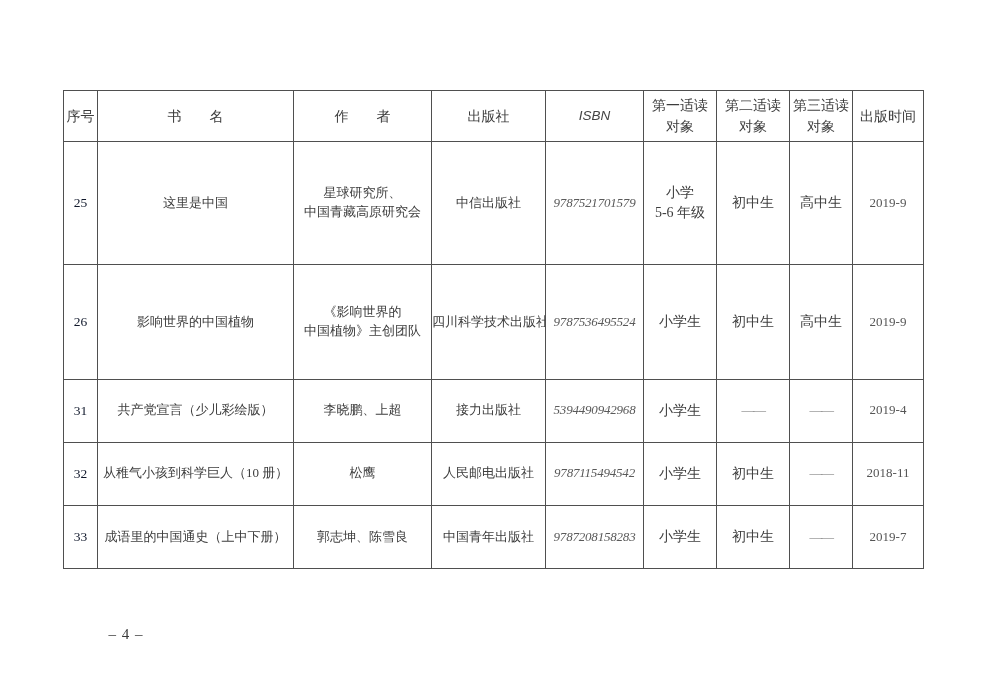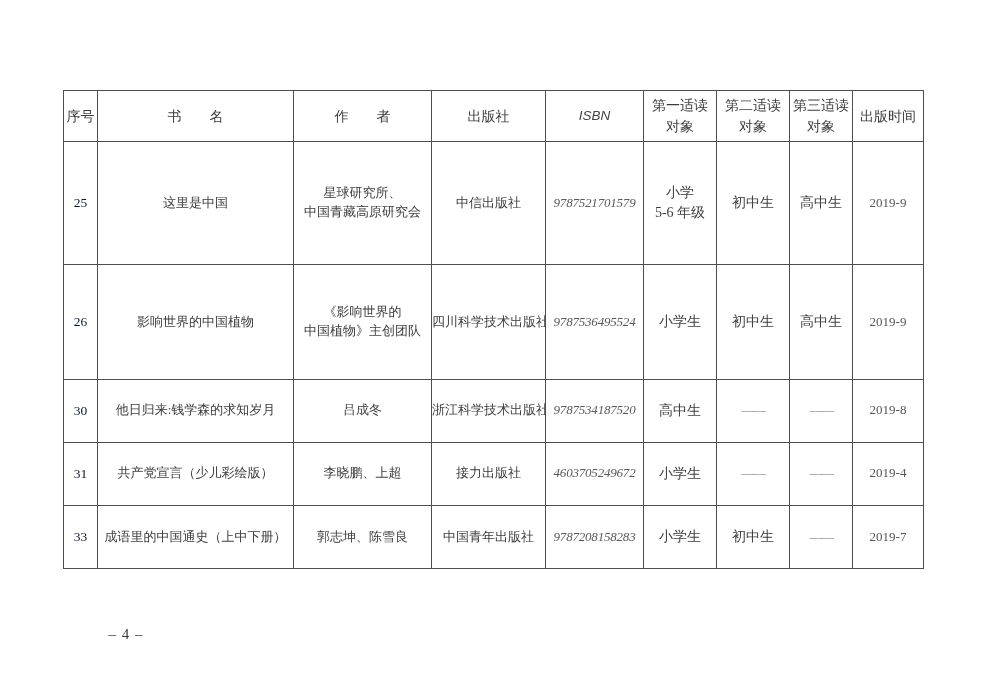--- a/index.html
+++ b/index.html
@@ -170,40 +170,40 @@
             <div>中国植物》主创团队</div>
           </td>
           <td class="col-publisher">四川科学技术出版社</td>
           <td class="col-isbn">9787536495524</td>
           <td class="col-audience1">小学生</td>
           <td class="col-audience2">初中生</td>
           <td class="col-audience3">高中生</td>
           <td class="col-pub_date">2019-9</td>
         </tr>
         <tr>
-          <td class="col-index">30</td>
-          <td class="col-title">他日归来:钱学森的求知岁月</td>
-          <td class="col-author">吕成冬</td>
-          <td class="col-publisher">浙江科学技术出版社</td>
-          <td class="col-isbn">9787534187520</td>
-          <td class="col-audience1">高中生</td>
-          <td class="col-audience2 empty-marker">——</td>
-          <td class="col-audience3 empty-marker">——</td>
-          <td class="col-pub_date">2019-8</td>
-        </tr>
-        <tr>
           <td class="col-index">31</td>
           <td class="col-title">共产党宣言（少儿彩绘版）</td>
           <td class="col-author">李晓鹏、上超</td>
           <td class="col-publisher">接力出版社</td>
-          <td class="col-isbn">4603705249672</td>
+          <td class="col-isbn">5394490942968</td>
           <td class="col-audience1">小学生</td>
           <td class="col-audience2 empty-marker">——</td>
           <td class="col-audience3 empty-marker">——</td>
           <td class="col-pub_date">2019-4</td>
+        </tr>
+        <tr>
+          <td class="col-index">32</td>
+          <td class="col-title">从稚气小孩到科学巨人（10 册）</td>
+          <td class="col-author">松鹰</td>
+          <td class="col-publisher">人民邮电出版社</td>
+          <td class="col-isbn">9787115494542</td>
+          <td class="col-audience1">小学生</td>
+          <td class="col-audience2">初中生</td>
+          <td class="col-audience3 empty-marker">——</td>
+          <td class="col-pub_date">2018-11</td>
         </tr>
         <tr>
           <td class="col-index">33</td>
           <td class="col-title">成语里的中国通史（上中下册）</td>
           <td class="col-author">郭志坤、陈雪良</td>
           <td class="col-publisher">中国青年出版社</td>
           <td class="col-isbn">9787208158283</td>
           <td class="col-audience1">小学生</td>
           <td class="col-audience2">初中生</td>
           <td class="col-audience3 empty-marker">——</td>

